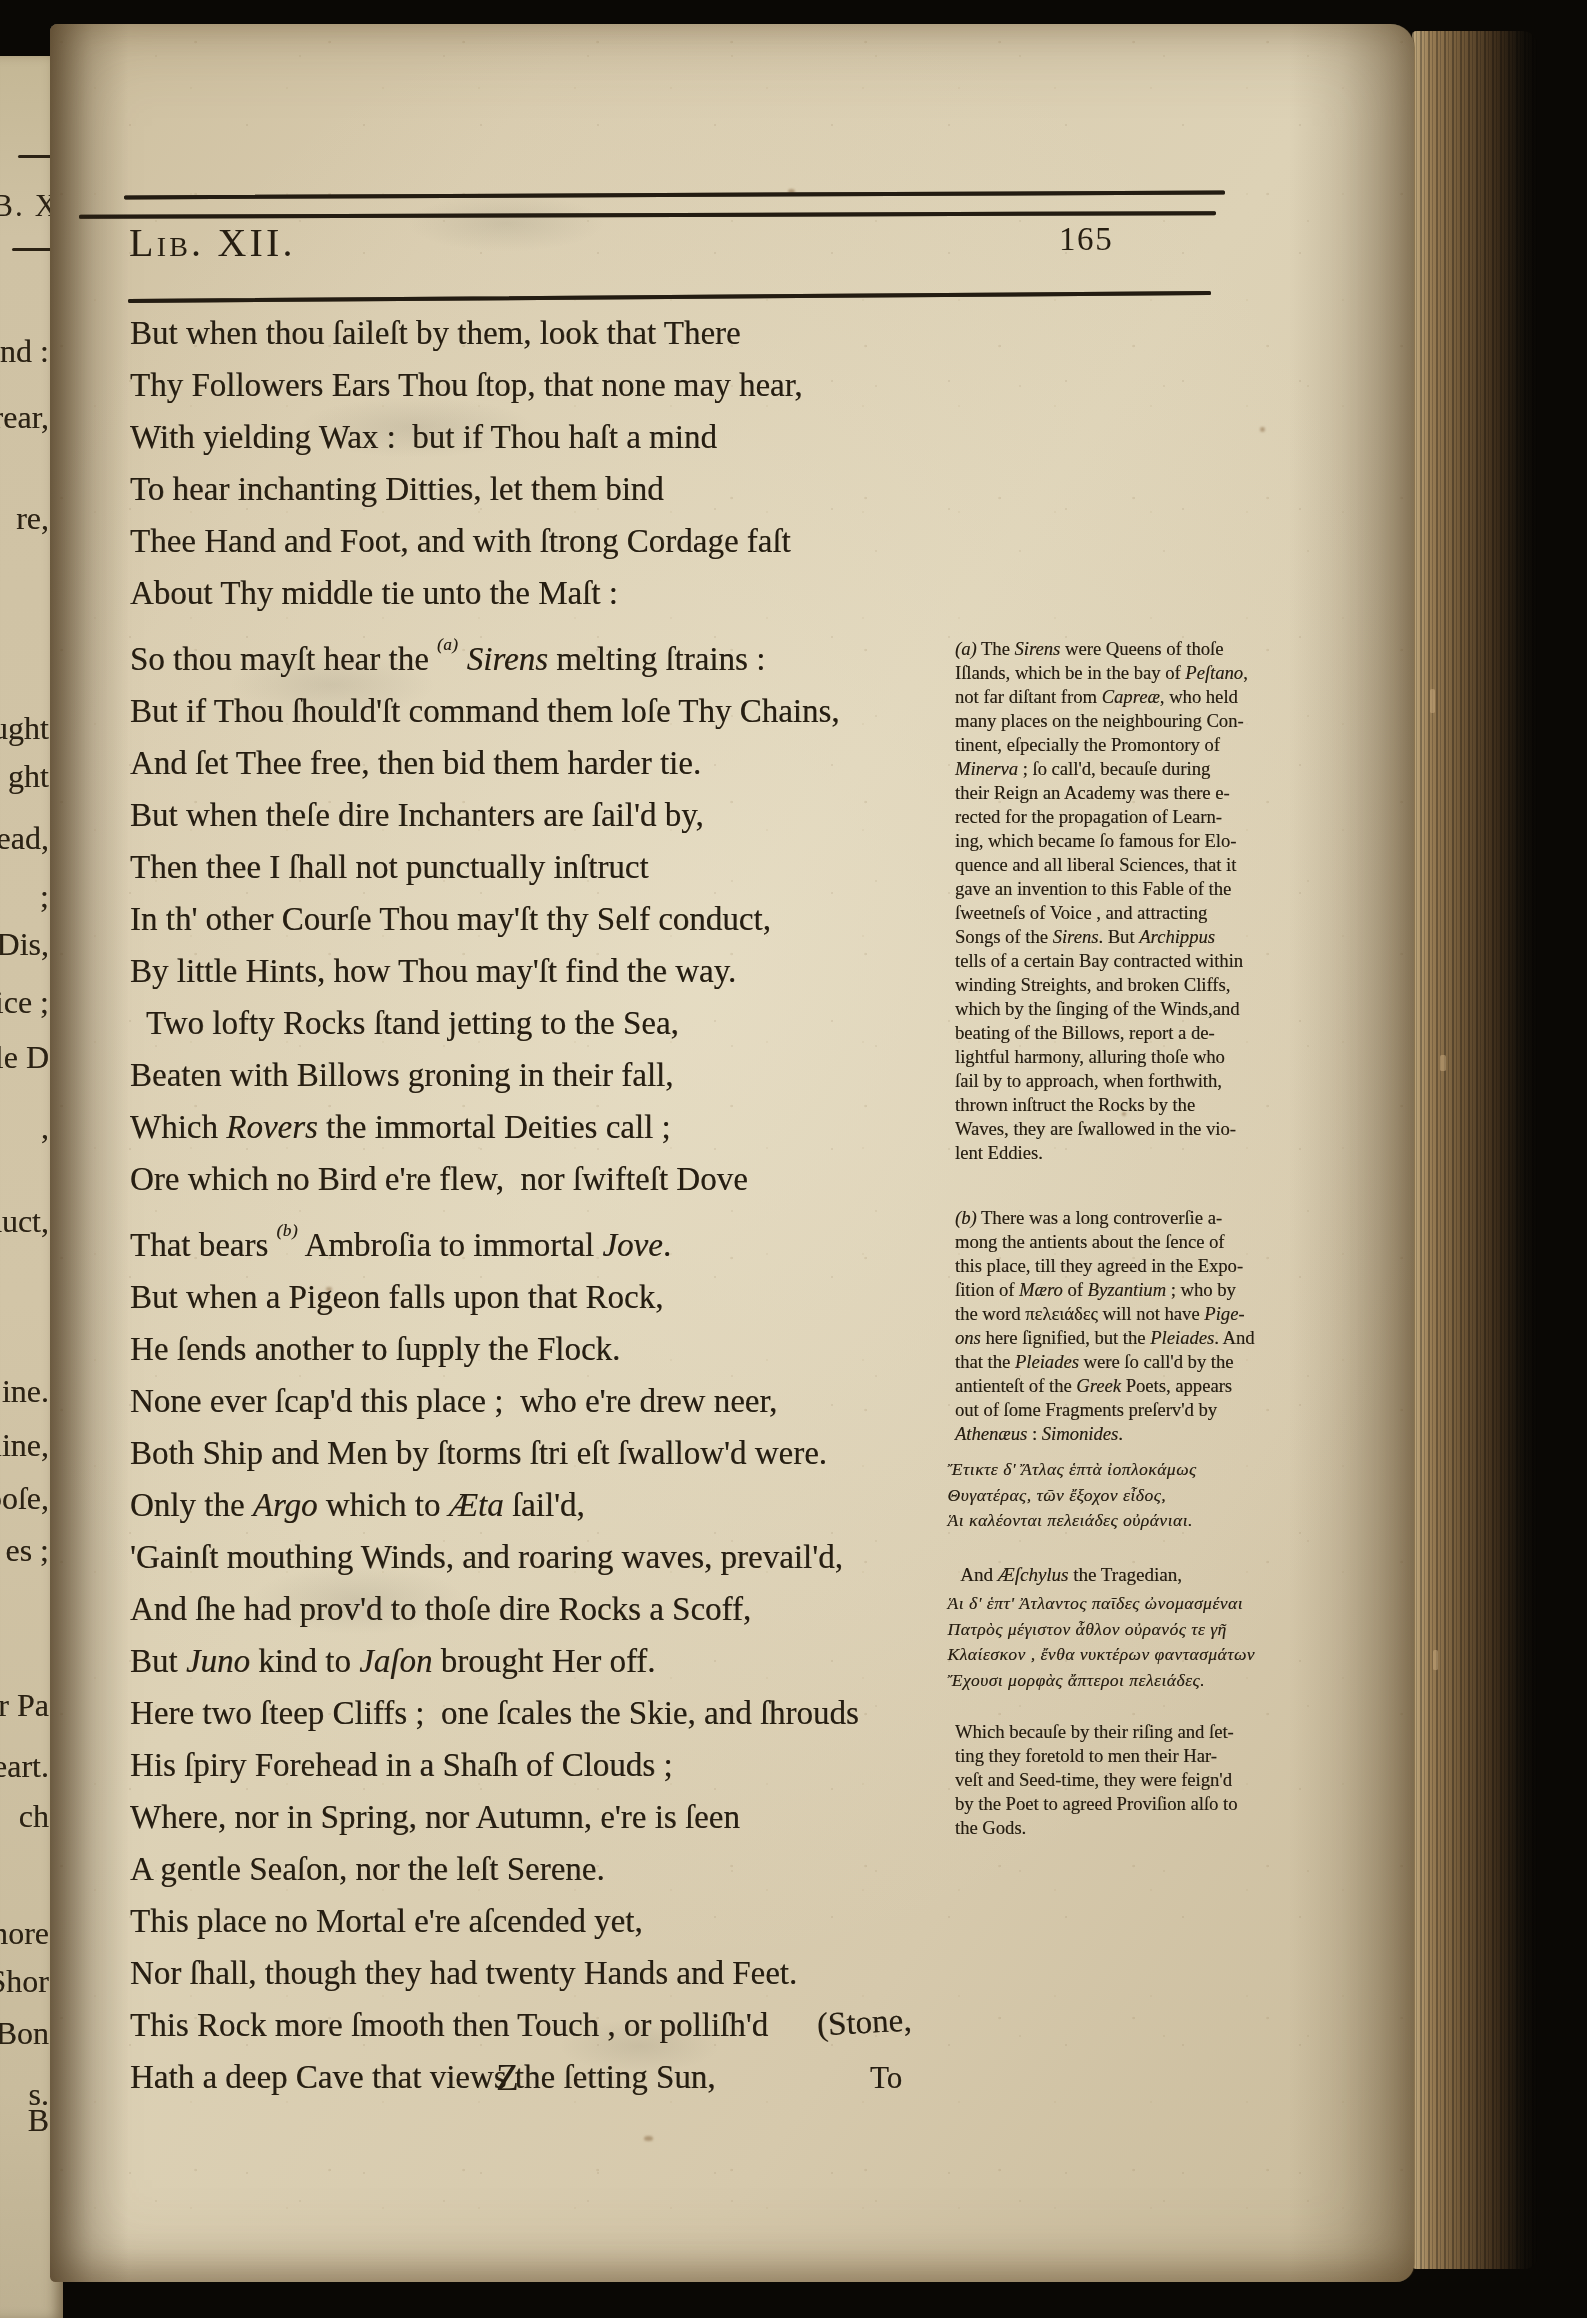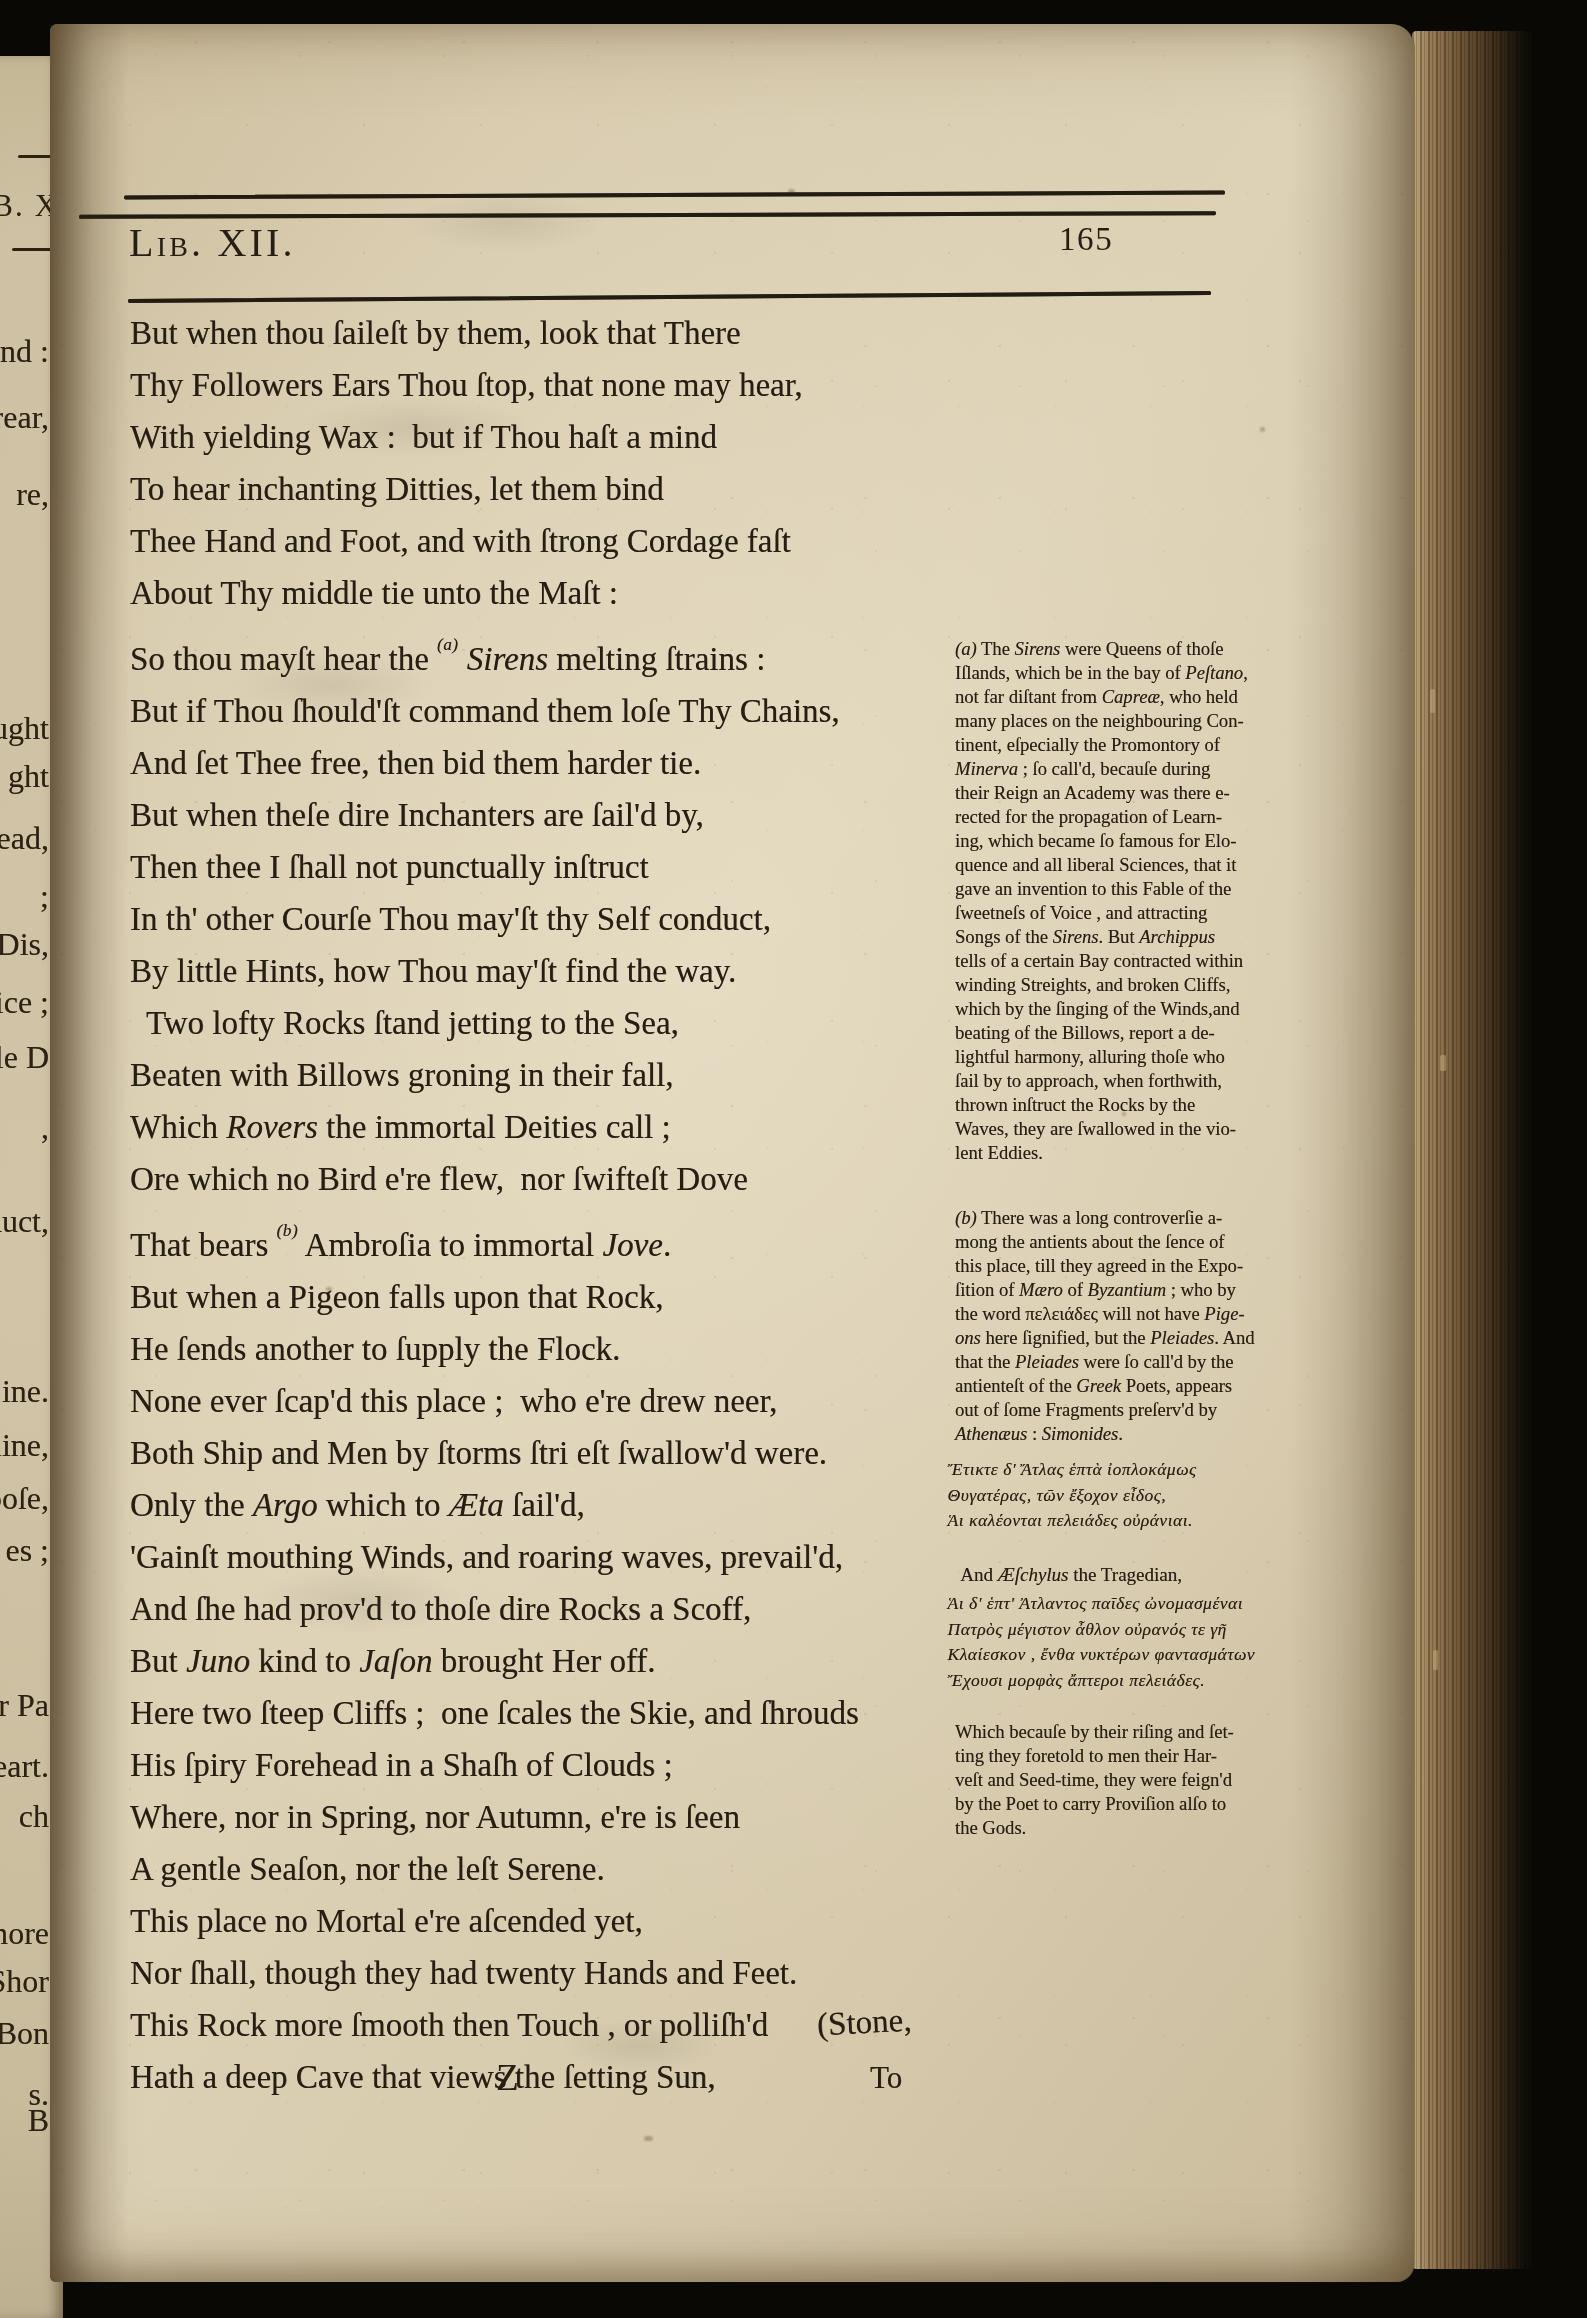--- a/index.html
+++ b/index.html
@@ -86,21 +86,21 @@
 <body>
 
 <div class="scan" data-interactable="false">
 
   <div class="prev-strip" data-interactable="false">
     <div class="prev-rule" data-interactable="false" style="top:99px;width:45px;"></div>
     <div class="prev-head" data-interactable="false">B. XII.</div>
     <div class="prev-rule" data-interactable="false" style="top:192px;width:51px;"></div>
   <div class="prev-frag" data-interactable="false" style="top: 277px;">nd :</div>
       <div class="prev-frag" data-interactable="false" style="top: 343px;">we rear,</div>
-      <div class="prev-frag" data-interactable="false" style="top: 420px;">re,</div>
+      <div class="prev-frag" data-interactable="false" style="top: 444px;">re,</div>
       <div class="prev-frag" data-interactable="false" style="top: 654px;">ought</div>
       <div class="prev-frag" data-interactable="false" style="top: 702px;">ght</div>
       <div class="prev-frag" data-interactable="false" style="top: 764px;">read,</div>
       <div class="prev-frag" data-interactable="false" style="top: 822px;">;</div>
       <div class="prev-frag" data-interactable="false" style="top: 870px;">Dis,</div>
       <div class="prev-frag" data-interactable="false" style="top: 928px;">ice ;</div>
       <div class="prev-frag" data-interactable="false" style="top: 983px;">hole D</div>
       <div class="prev-frag" data-interactable="false" style="top: 1053px;">,</div>
       <div class="prev-frag" data-interactable="false" style="top: 1147px;">e conduct,</div>
       <div class="prev-frag" data-interactable="false" style="top: 1317px; margin-left: 16px;">ine.</div>
@@ -191,21 +191,21 @@
       <div class="note-block greek g-2" data-interactable="false">
           <div class="note-line" data-interactable="false">Ἁι δ' ἑπτ' Ἀτλαντος  παῖδες ὠνομασμέναι</div>
           <div class="note-line" data-interactable="false">Πατρὸς μέγιστον ἆθλον οὐρανός τε γῆ</div>
           <div class="note-line" data-interactable="false">Κλαίεσκον , ἔνθα νυκτέρων φαντασμάτων</div>
           <div class="note-line" data-interactable="false">Ἔχουσι μορφὰς ἄπτεροι πελειάδες.</div>
         </div>
       <div class="note-block n-c" data-interactable="false">
           <div class="note-line" data-interactable="false">Which becauſe by their riſing  and  ſet-</div>
           <div class="note-line" data-interactable="false">ting they foretold  to  men  their  Har-</div>
           <div class="note-line" data-interactable="false">veſt and Seed-time,  they were  feign'd</div>
-          <div class="note-line" data-interactable="false">by the Poet to carry Proviſion  alſo  to</div>
+          <div class="note-line" data-interactable="false">by the Poet to agreed Proviſion  alſo  to</div>
           <div class="note-line" data-interactable="false">the Gods.</div>
         </div>
     </div>
   </div>
 
   <div class="gutter-shade" data-interactable="false"></div>
   <div class="right-shade" data-interactable="false"></div>
 
   <div class="fore-edge" data-interactable="false">
     <div class="nick" data-interactable="false" style="left:18px;top:658px;width:5.3px;height:24.4px;"></div>

